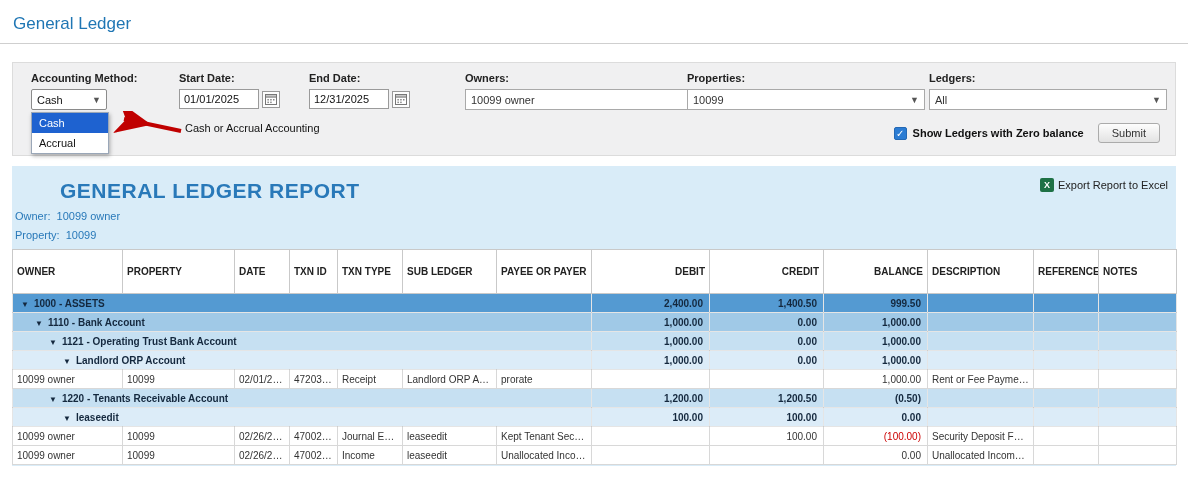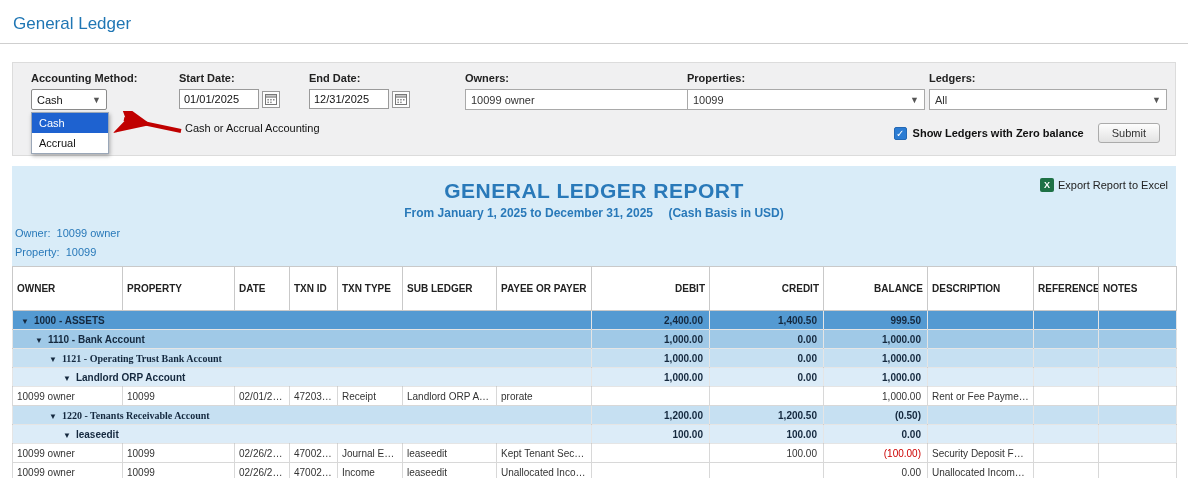--- a/index.html
+++ b/index.html
@@ -34,42 +34,42 @@
     font-size:10px;line-height:11px;text-align:center;cursor:pointer;flex:0 0 auto;}
   .zb-label{font-size:11px;font-weight:bold;color:#111;white-space:nowrap;}
   .submit-btn{margin-left:8px;font-size:11px;color:#333;background:linear-gradient(#fdfdfd,#e2e2e2);
     border:1px solid #ababab;border-radius:3px;padding:3px 13px;font-family:inherit;cursor:pointer;}
 
   
   .report{position:relative;margin:0 12px;background:#d9ecf8;padding-top:6px;min-height:300px;}
   .export-link{position:absolute;right:8px;top:12px;display:flex;align-items:center;gap:4px;font-size:11px;color:#222;cursor:pointer;}
   .xl-icon{width:14px;height:14px;background:#1e7145;color:#fff;font-size:9px;font-weight:bold;
     display:inline-flex;align-items:center;justify-content:center;border-radius:2px;}
-  .rpt-title{text-align:center;color:#2979b9;font-size:21px;font-weight:bold;letter-spacing:.5px;margin-top:7px;}
+  .rpt-title{text-align:left;color:#2979b9;font-size:21px;font-weight:bold;letter-spacing:.5px;margin-top:7px;padding-left:48px;}
   .rpt-sub{text-align:center;color:#2979b9;font-size:12px;font-weight:bold;margin-top:3px;}
   .rpt-sub .basis{margin-left:12px;}
   .owner-line{font-size:11px;margin:7px 0 0 3px;color:#2979b9;}
   .owner-line .blue-val{margin-left:3px;}
 
   
   table{border-collapse:collapse;width:100%;margin-top:8px;table-layout:fixed;background:#fff;}
   th{font-size:10px;font-weight:bold;color:#222;text-align:left;padding:16px 4px;border:1px solid #c9c9c9;
     background:#fff;white-space:nowrap;overflow:hidden;}
   th.num{text-align:right;}
   td{font-size:10px;color:#333;padding:3px 4px;border:1px solid #d8d8d8;white-space:nowrap;overflow:hidden;text-overflow:ellipsis;height:19px;}
   td.num{text-align:right;padding-right:6px;}
   tr.group td{font-weight:bold;color:#14283e;border-color:rgba(0,0,0,0.10);}
   tr.lvl1{background:#549ad2;}
   tr.lvl2{background:#a0c9e7;}
   tr.lvl3{background:#c6e0f2;}
   tr.lvl4{background:#dcecf8;}
   .tri{font-size:8px;margin-right:5px;cursor:pointer;}
   tr.lvl1 .glabel{padding-left:8px;}
   tr.lvl2 .glabel{padding-left:22px;}
-  tr.lvl3 .glabel{padding-left:36px;font-family:Liberation Serif, serif;}
+  tr.lvl3 .glabel{padding-left:36px;}
   tr.lvl4 .glabel{padding-left:50px;}
   td.neg{color:#cc0000;}
 </style>
 </head>
 <body>
 
 <div class="page-header">General Ledger</div>
 <div class="header-rule"></div>
 
 <div class="filter-bar">
@@ -162,24 +162,20 @@
     <button class="submit-btn">Submit</button>
   </div>
 </div>
 
 <div class="report">
   <div class="export-link">
     <span class="xl-icon">X</span>
     <span>Export Report to Excel</span>
   </div>
   <div class="rpt-title">GENERAL LEDGER REPORT</div>
-  <div class="rpt-sub">
-    <span>From January 1, 2025 to December 31, 2025</span>
-    <span class="basis">(Cash Basis in USD)</span>
-  </div>
   <div class="owner-line">
     <span>Owner:</span>
     <span class="blue-val">10099 owner</span>
   </div>
   <div class="owner-line">
     <span>Property:</span>
     <span class="blue-val">10099</span>
   </div>
 
   <table id="gl-table">

